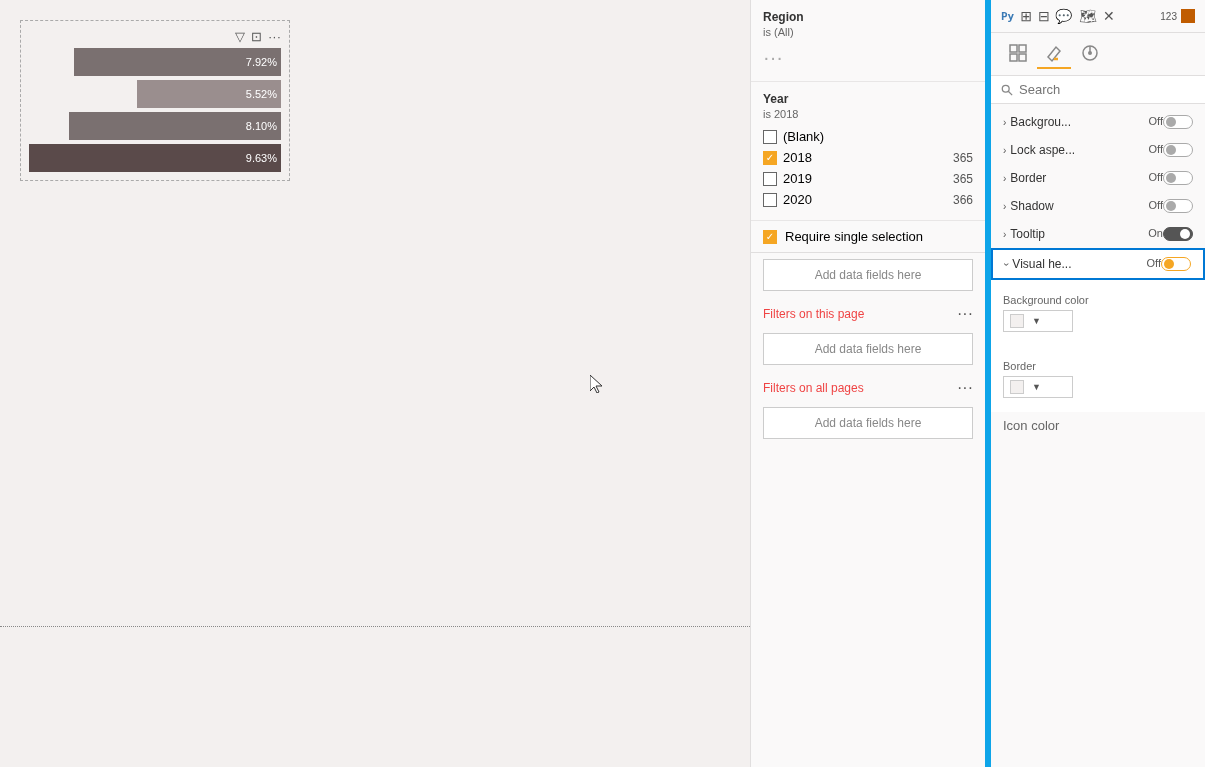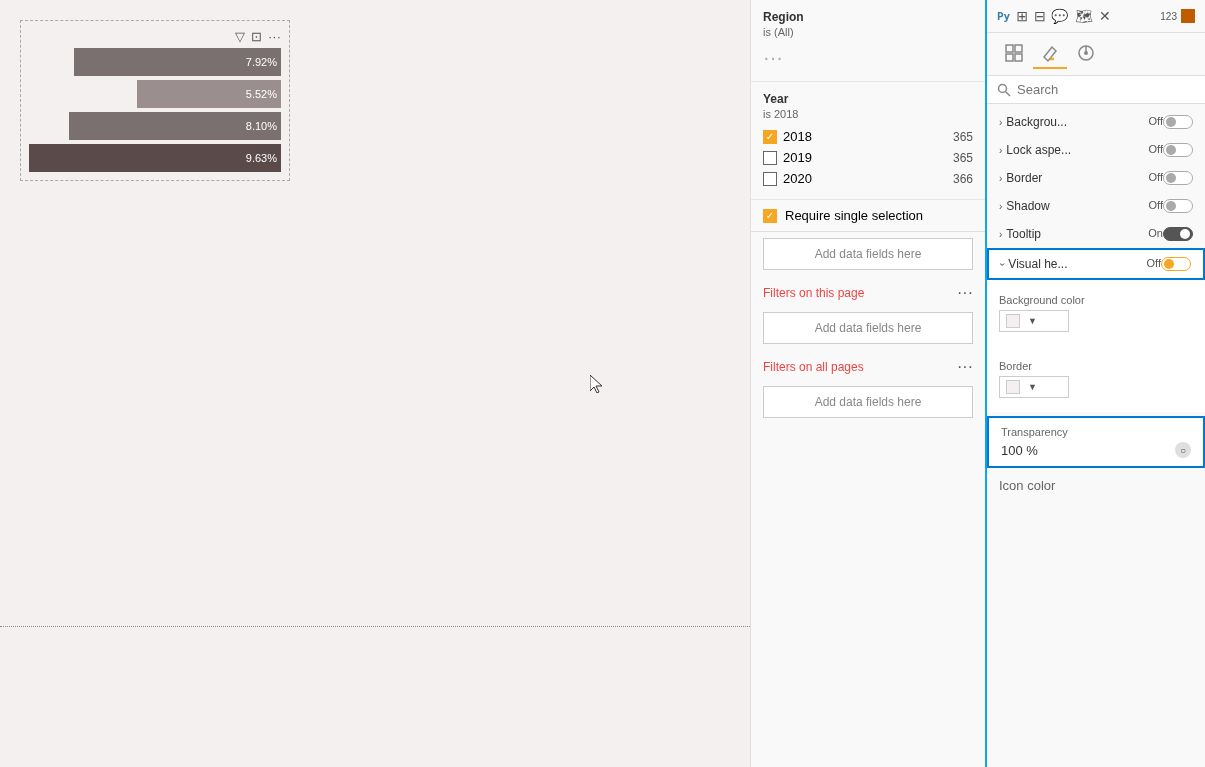--- a/index.html
+++ b/index.html
@@ -192,21 +192,21 @@
     .filter-dots {
       font-size: 16px;
       color: #555;
       cursor: pointer;
     }
 
     
     .format-panel {
       width: 220px;
       background: #faf9f9;
-      border-left: 2px solid #0ea5e9;
+      border-left: 6px solid #0ea5e9;
       display: flex;
       flex-direction: column;
     }
 
     .format-panel-header {
       display: flex;
       align-items: center;
       gap: 6px;
       padding: 8px 10px;
       border-bottom: 1px solid #e0dede;
@@ -473,20 +473,26 @@
 
   <div class="filter-section">
     <div class="filter-title">Region</div>
     <div class="filter-subtitle">is (All)</div>
     <div style="font-size:20px; color:#aaa; text-align:left; padding:2px 0;">···</div>
   </div>
 
   <div class="filter-section">
     <div class="filter-title">Year</div>
     <div class="filter-subtitle">is 2018</div>
+    <div class="filter-item">
+      <div class="filter-item-left">
+        <div class="checkbox"></div>
+        <span>(Blank)</span>
+      </div>
+    </div>
     <div class="filter-item">
       <div class="filter-item-left">
         <div class="checkbox checked">✓</div>
         <span>2018</span>
       </div>
       <span class="filter-count">365</span>
     </div>
     <div class="filter-item">
       <div class="filter-item-left">
         <div class="checkbox"></div>
@@ -660,27 +666,20 @@
     </div>
 
     <div class="sub-section">
       <div class="sub-label">Border</div>
       <div class="color-dropdown">
         <div class="color-swatch"></div>
         <span class="dropdown-arrow">▼</span>
       </div>
     </div>
 
-    <div class="transparency-section">
-      <div class="transparency-label">Transparency</div>
-      <div class="transparency-input-row">
-        <span class="transparency-value">100 %</span>
-        <div class="clear-btn">○</div>
-      </div>
-    </div>
 
     <div class="icon-color-section">
       <div class="icon-color-label">Icon color</div>
     </div>
 
   </div>
 
 </div>
 
 </body></html>

